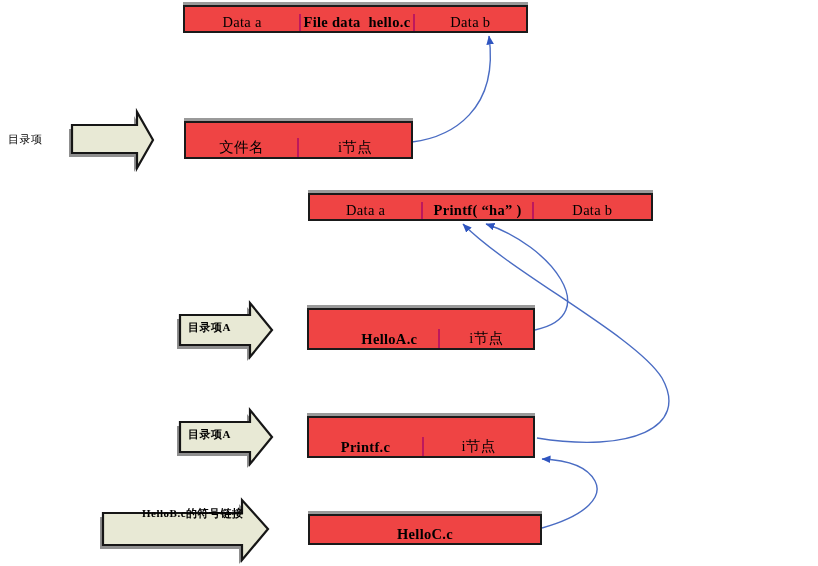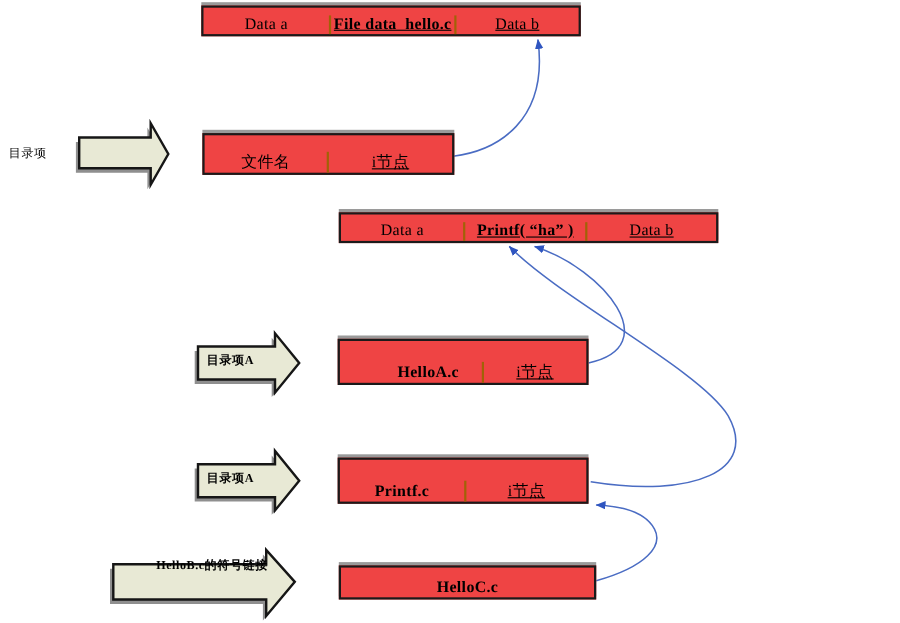--- a/index.html
+++ b/index.html
@@ -25,21 +25,21 @@
     border: 2px solid #1a1a1a;
     box-shadow: 0 -3px 0 #9a9a9a;
     align-items: flex-end;
   }
   .cell {
     display: flex;
     align-items: center;
     justify-content: center;
     overflow: hidden;
   }
-  .cell + .cell { border-left: 2px solid #a16207; text-decoration: underline; }
+  .cell + .cell { border-left: 2px solid #be185d; }
   .cell span {
     font-size: 14.5px;
     white-space: pre;
     letter-spacing: 0.3px;
   }
   .cell.bold span { font-weight: bold; }
   .flabel {
     position: absolute;
     font-size: 11px;
     white-space: pre;

